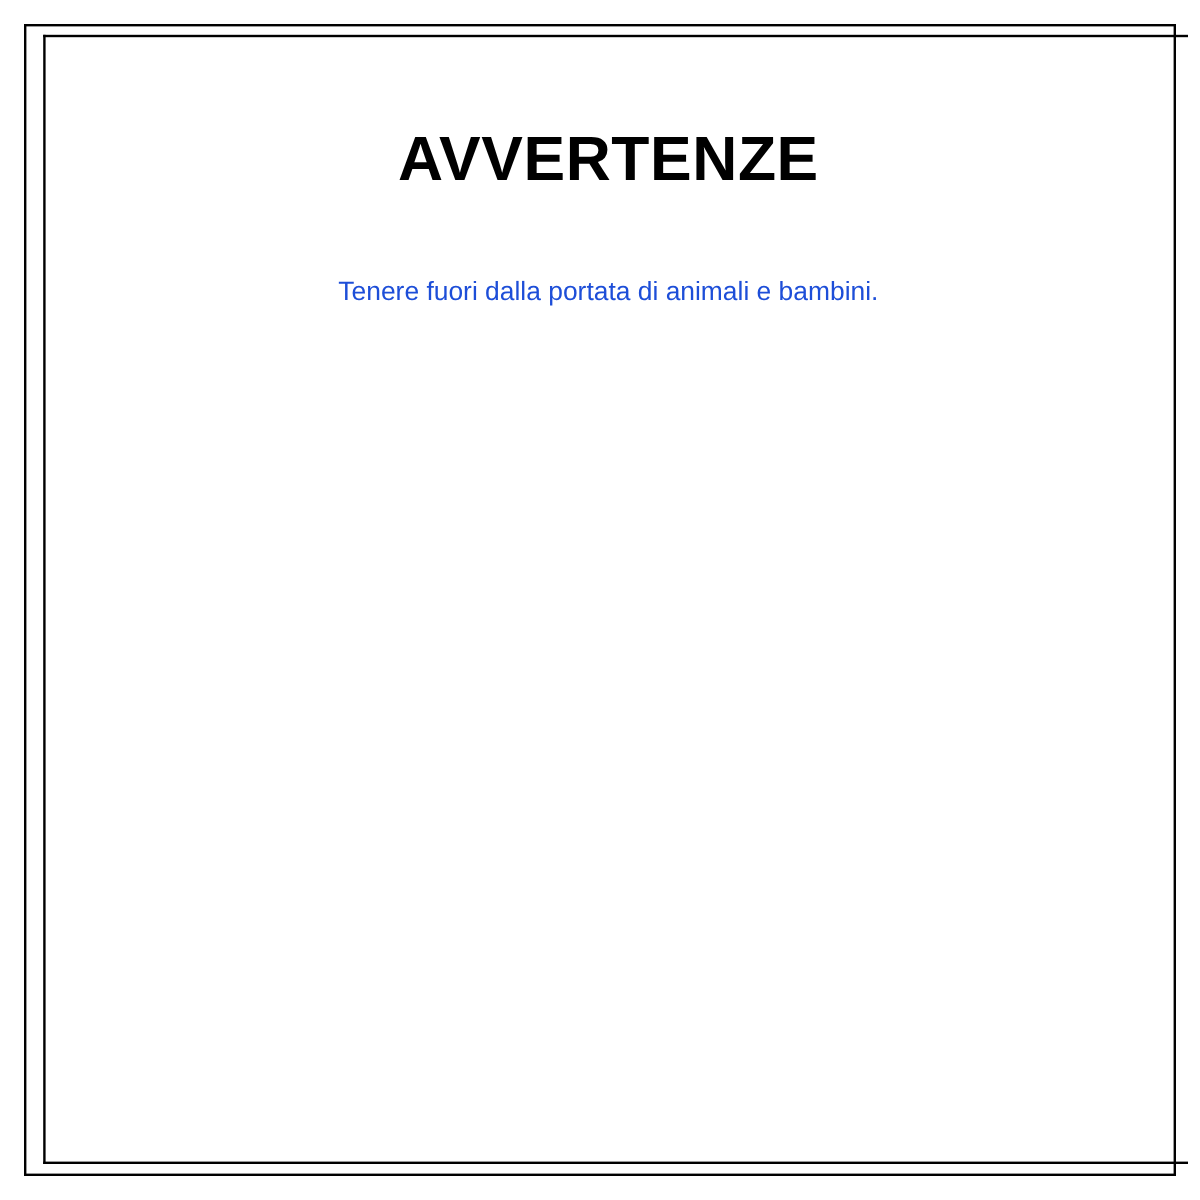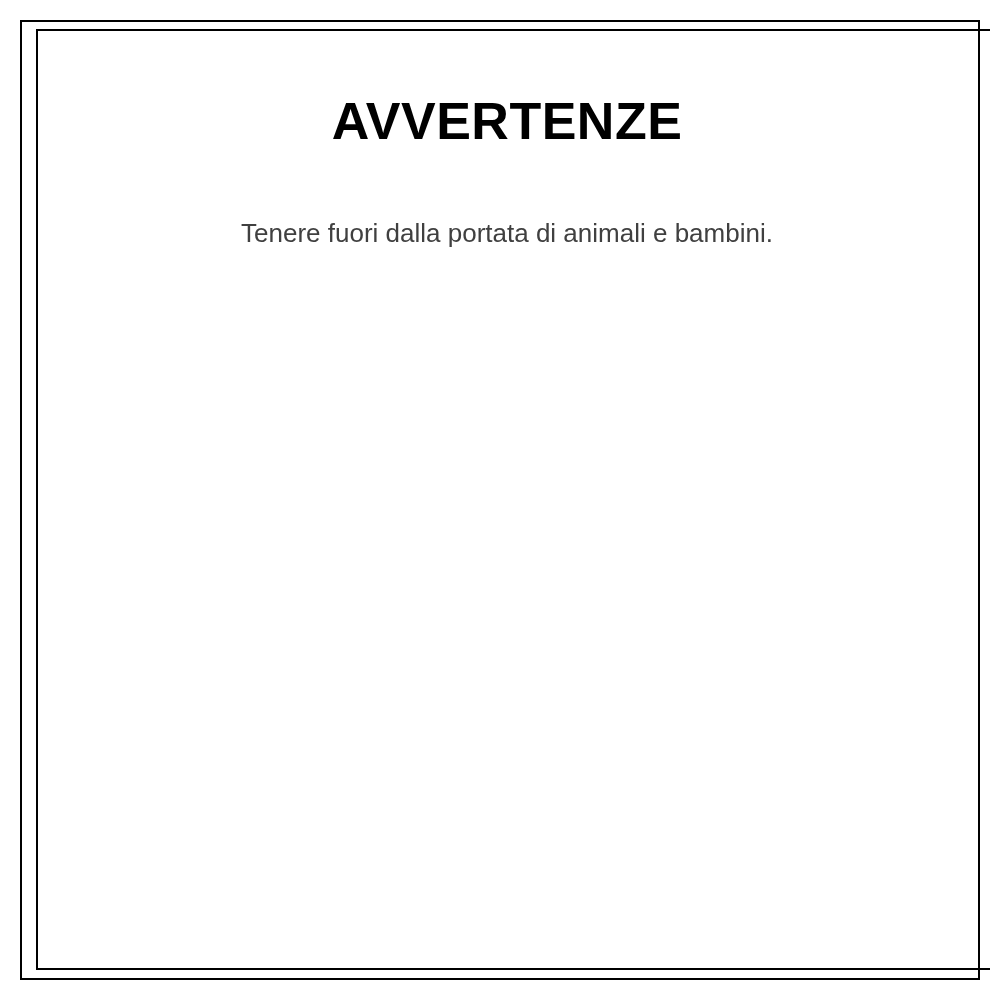--- a/index.html
+++ b/index.html
@@ -50,31 +50,31 @@
     bottom: 30px;
     box-sizing: border-box;
     padding: 60px 40px 0 40px;
     text-align: center;
   }
   .title {
     font-size: 52px;
     font-weight: bold;
     letter-spacing: 0.5px;
     line-height: 1.1;
-    margin: 4px 0 0 0;
+    margin: 16px 0 0 0;
     color: #000000;
   }
   .paragraphs {
     margin-top: 64px;
   }
   .paragraph {
-    font-size: 26px;
+    font-size: 22px;
     line-height: 1.5;
     margin: 0 0 25px 0;
-    color: #404040;
+    color: #1d4ed8;
   }
 </style>
 </head>
 <body>
 
 <div class="page">
 
   <div class="frame-outer"></div>
   <div class="frame-inner"></div>
 

